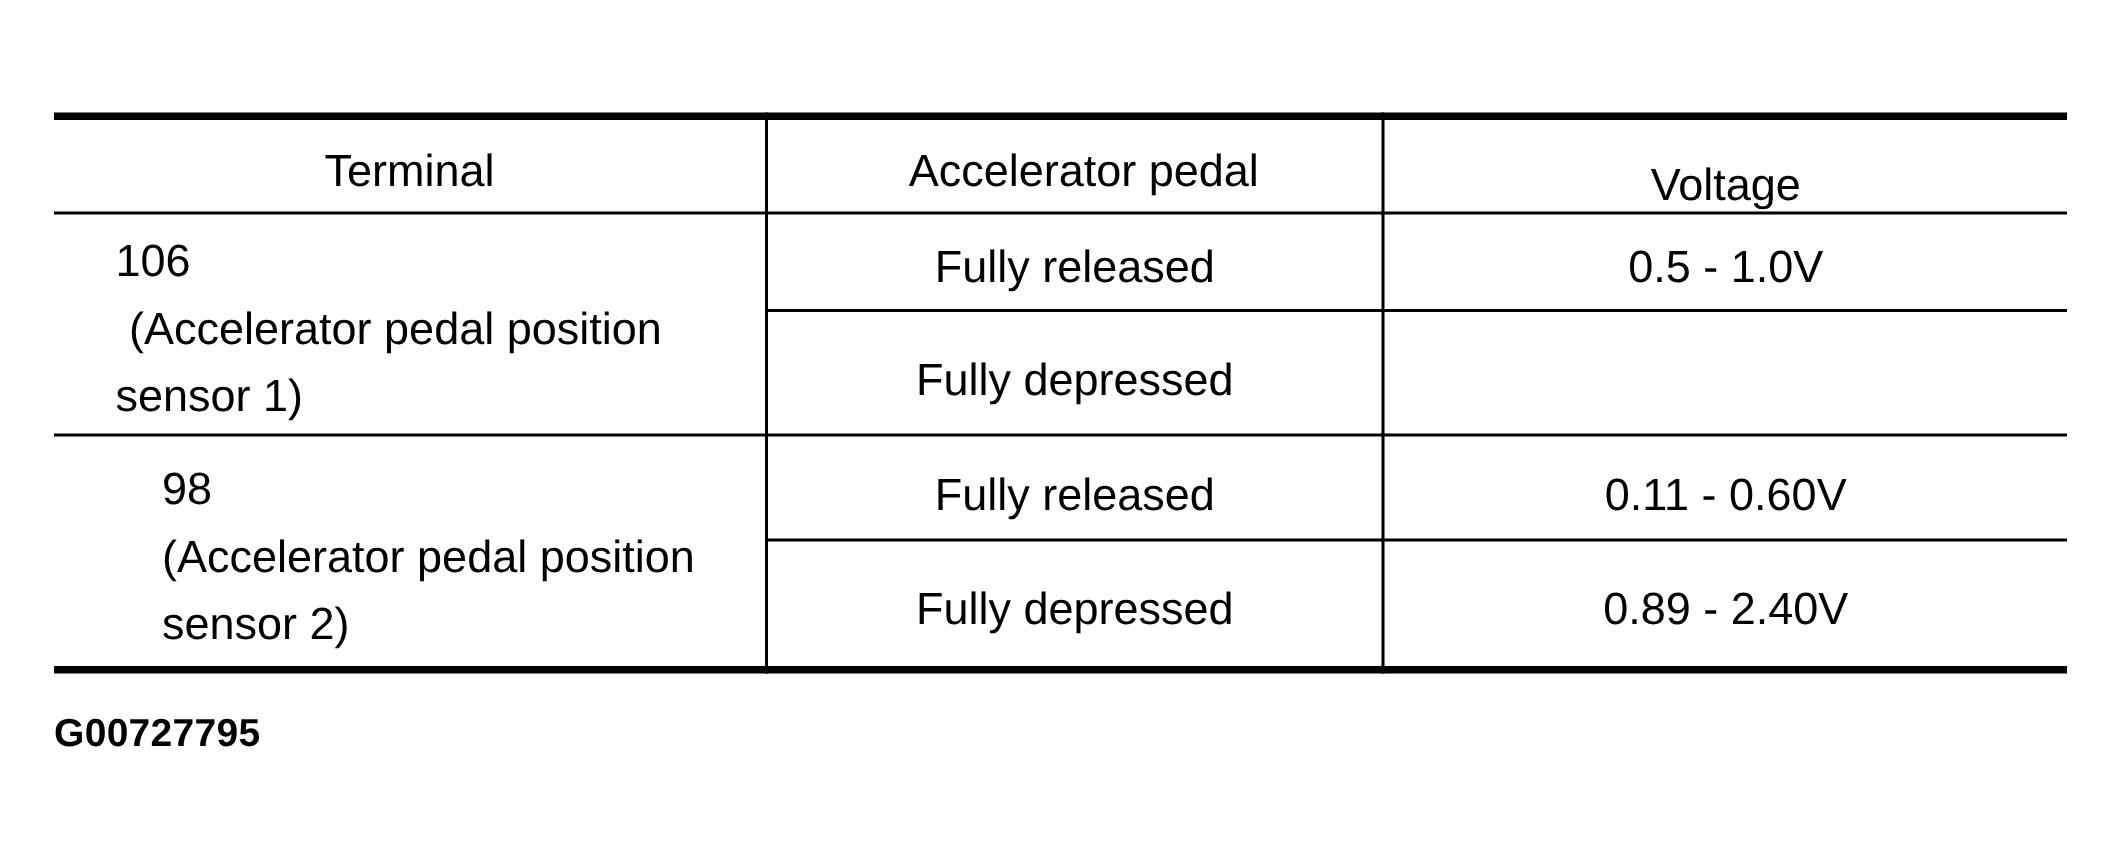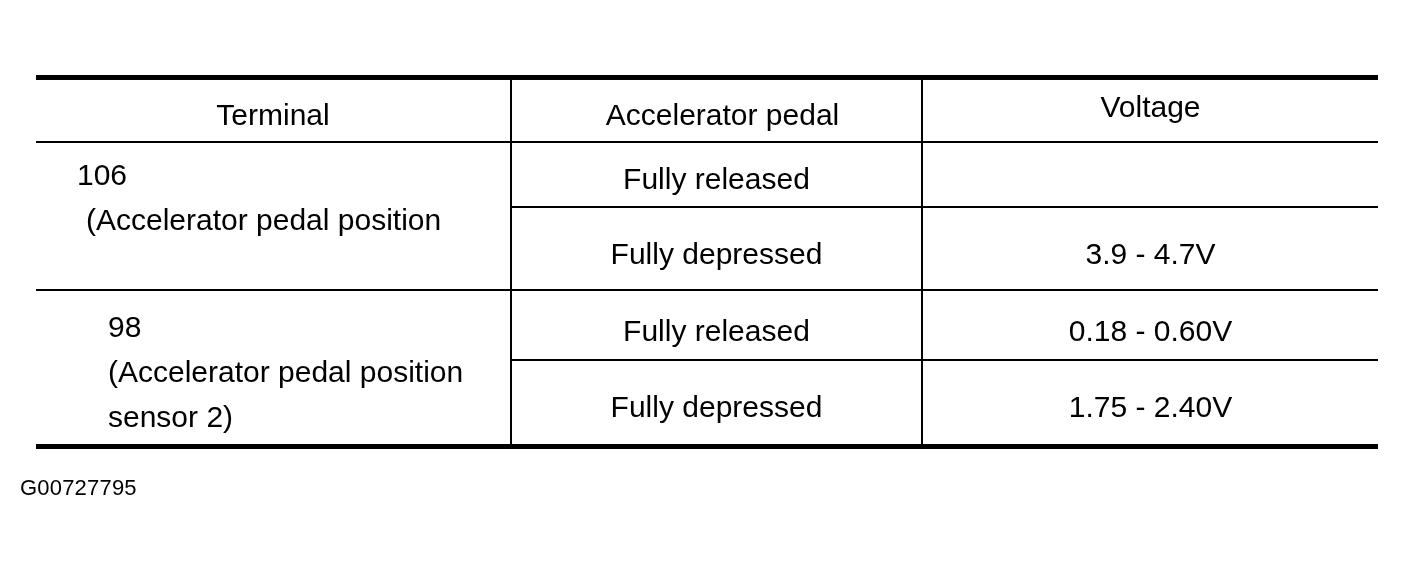--- a/index.html
+++ b/index.html
@@ -68,21 +68,21 @@
     line-height: 45px;
     white-space: nowrap;
   }
   .centered {
     text-align: center;
   }
 
   
   .hdr-terminal { left: 36px;  top: 92px;  width: 474px; }
   .hdr-pedal    { left: 512px; top: 92px;  width: 421px; }
-  .hdr-voltage  { left: 923px; top: 84px;  width: 455px; }
+  .hdr-voltage  { left: 923px; top: 101px;  width: 455px; }
 
   
   .terminal-block {
     position: absolute;
     left: 60px;
     font-size: 30px;
     line-height: 45px;
   }
   .terminal-block .line { white-space: nowrap; }
   .terminal-block .line.indent { padding-left: 9px; }
@@ -94,26 +94,27 @@
   .val-voltage { left: 923px; width: 455px; }
 
   .r1a { top: 156px; }
   .r1b { top: 231px; }
   .r2a { top: 308px; }
   .r2b { top: 384px; }
 
   
   .figure-caption {
     position: absolute;
-    left: 20px;
+    left: 36px;
     top: 474px;
-    font-size: 22px;
+    font-size: 26px;
     line-height: 28px;
     letter-spacing: 0.2px;
     white-space: nowrap;
+    font-weight: bold;
   }
 </style>
 </head>
 <body>
 
 <div class="page">
 
   <div class="rule rule-top"></div>
   <div class="rule rule-head"></div>
   <div class="rule rule-mid"></div>
@@ -127,34 +128,35 @@
 
   <div class="cell-text centered hdr-terminal">Terminal</div>
 
   <div class="cell-text centered hdr-pedal">Accelerator pedal</div>
 
   <div class="cell-text centered hdr-voltage">Voltage</div>
 
   <div class="terminal-block term-1">
     <div class="line">106</div>
     <div class="line indent">(Accelerator pedal position</div>
+    <div class="line">sensor 1)</div>
   </div>
 
   <div class="cell-text centered val-pedal r1a">Fully released</div>
+  <div class="cell-text centered val-voltage r1a">0.5 - 1.0V</div>
 
   <div class="cell-text centered val-pedal r1b">Fully depressed</div>
-  <div class="cell-text centered val-voltage r1b">3.9 - 4.7V</div>
 
   <div class="terminal-block term-2">
     <div class="line">98</div>
     <div class="line">(Accelerator pedal position</div>
     <div class="line">sensor 2)</div>
   </div>
 
   <div class="cell-text centered val-pedal r2a">Fully released</div>
-  <div class="cell-text centered val-voltage r2a">0.18 - 0.60V</div>
+  <div class="cell-text centered val-voltage r2a">0.11 - 0.60V</div>
 
   <div class="cell-text centered val-pedal r2b">Fully depressed</div>
-  <div class="cell-text centered val-voltage r2b">1.75 - 2.40V</div>
+  <div class="cell-text centered val-voltage r2b">0.89 - 2.40V</div>
 
   <div class="figure-caption">G00727795</div>
 
 </div>
 
 </body></html>

